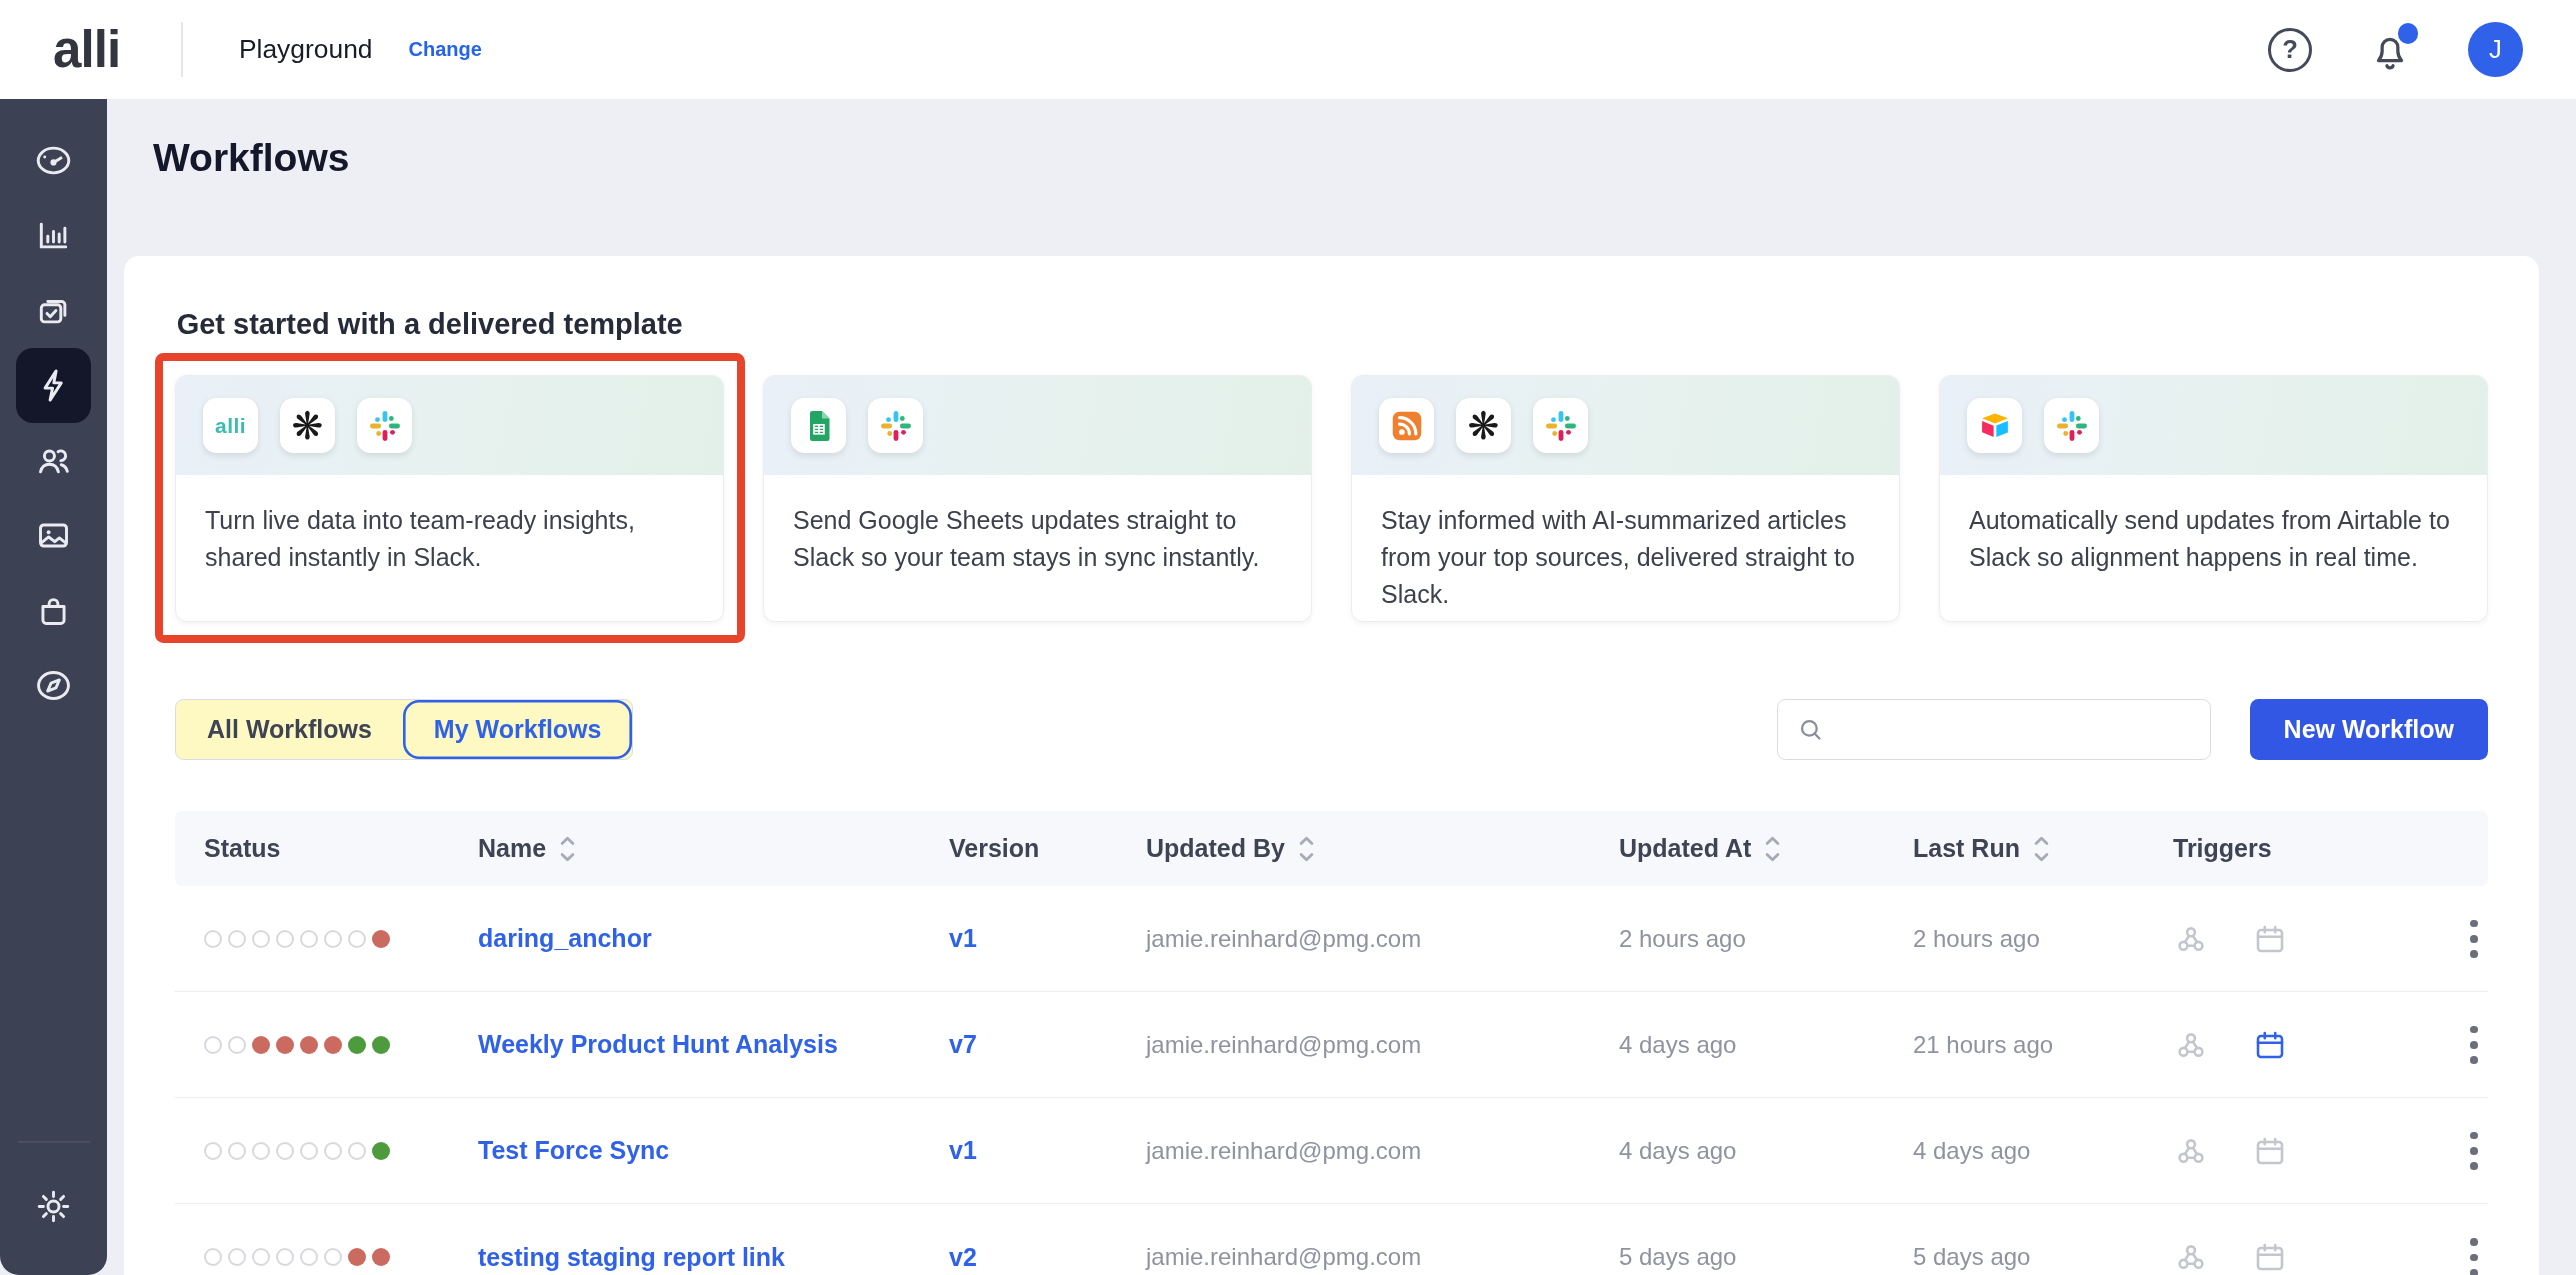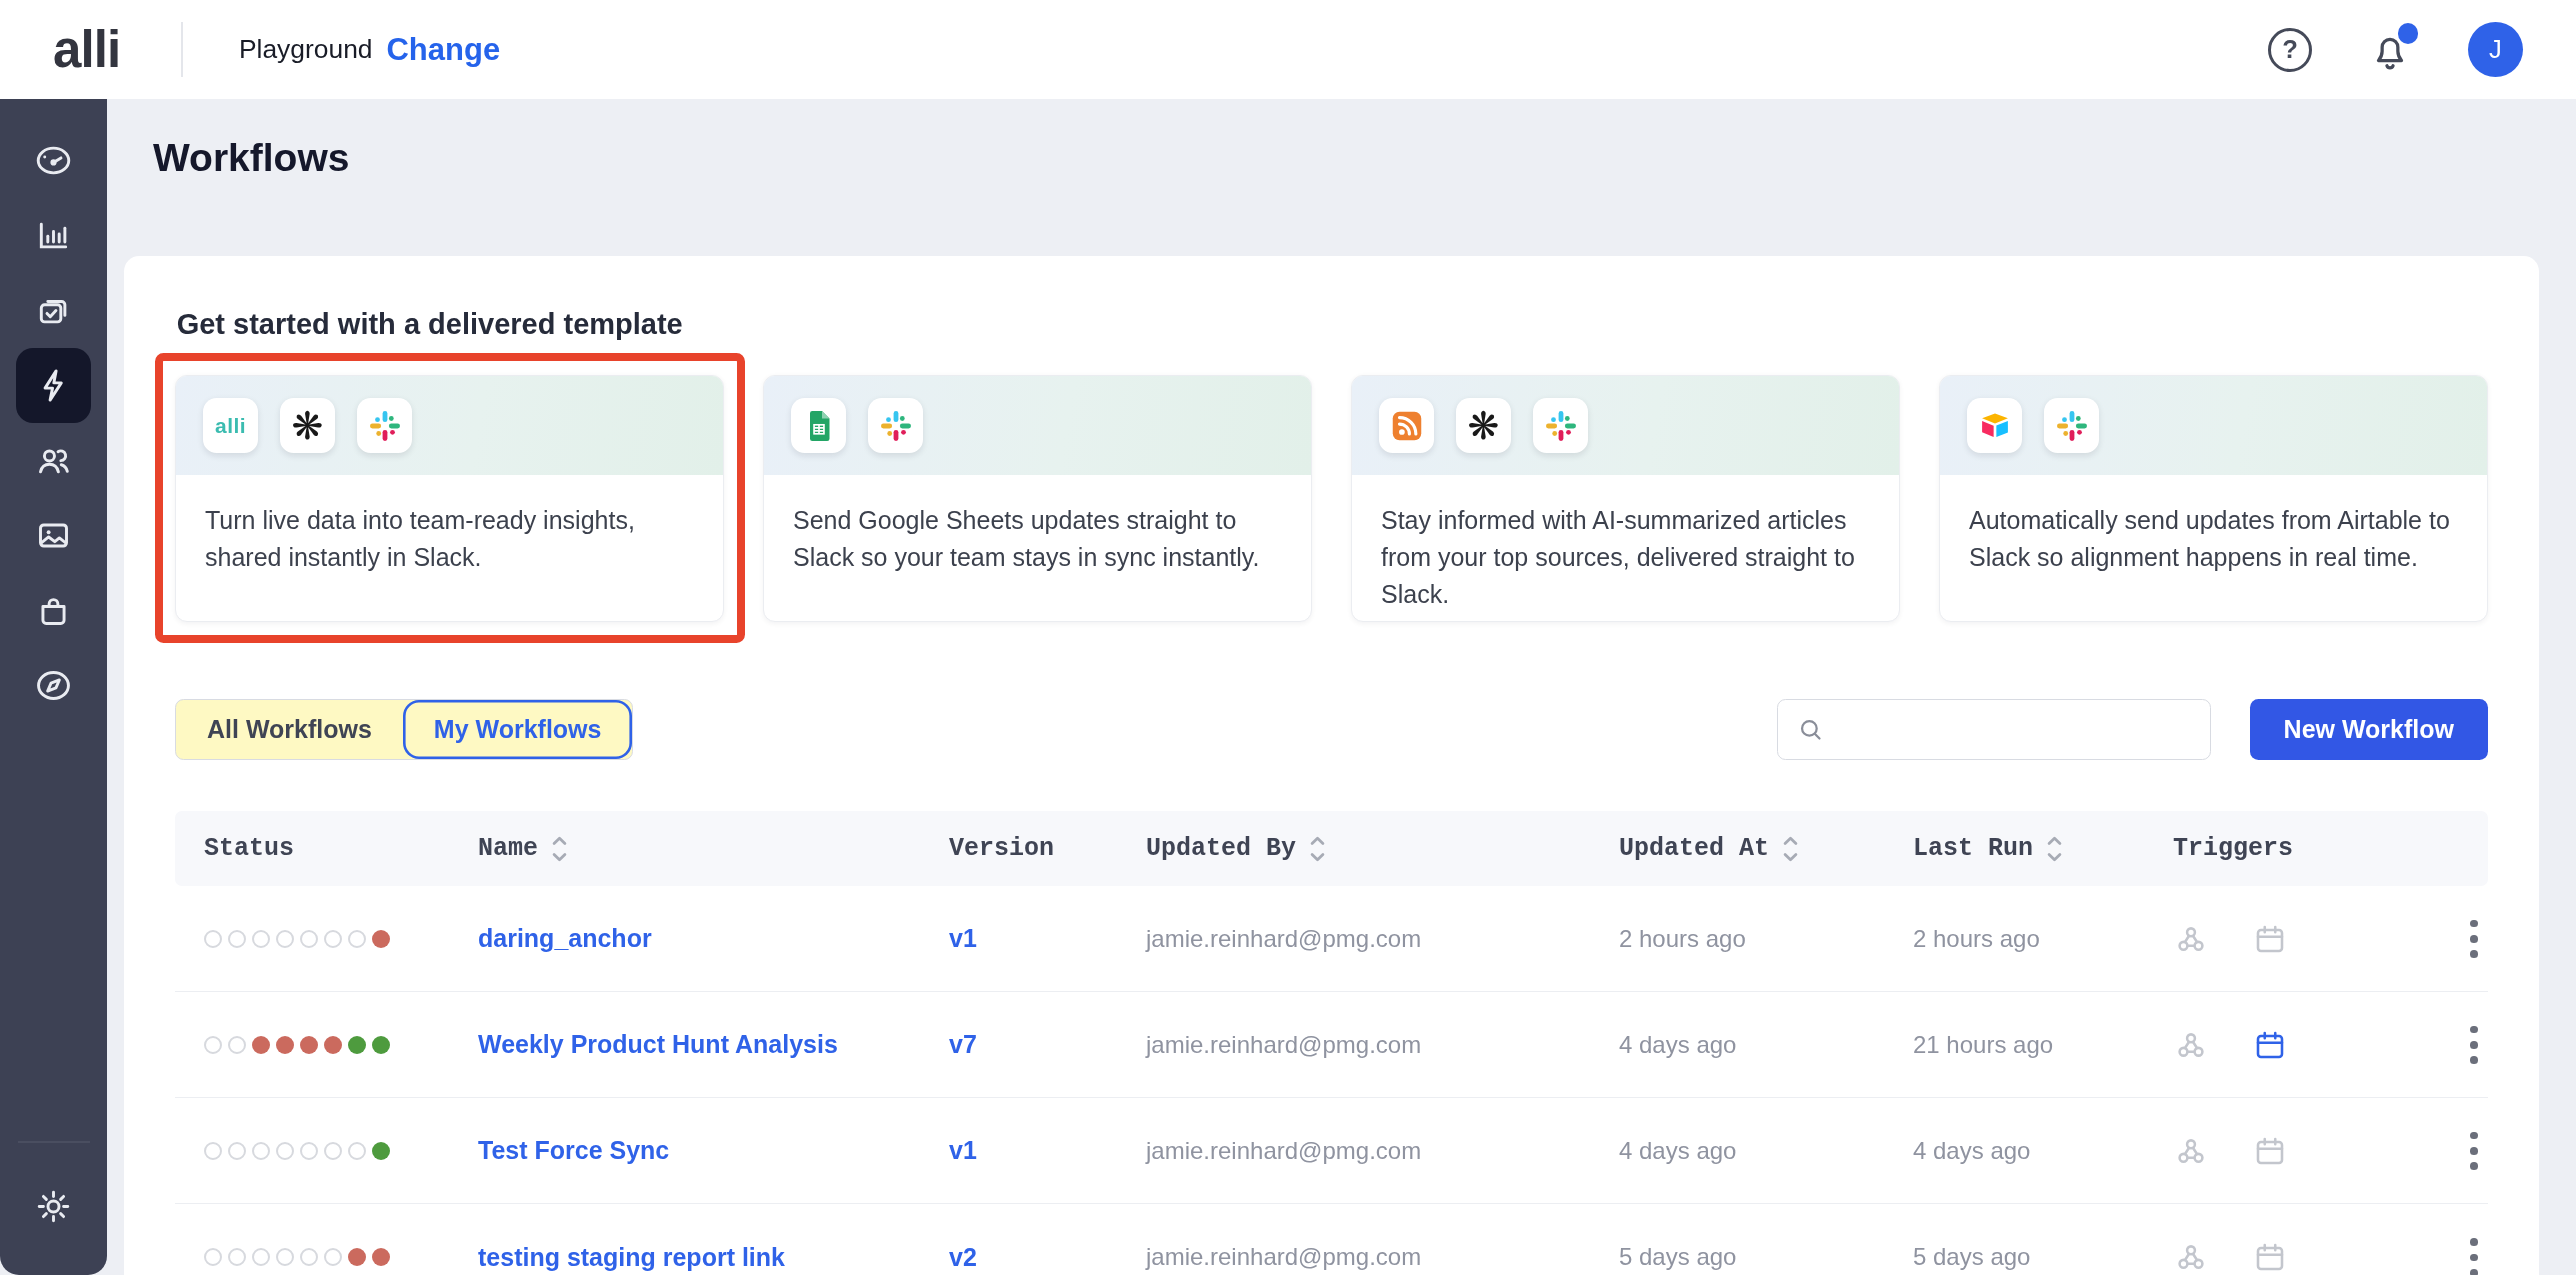--- a/index.html
+++ b/index.html
@@ -5,21 +5,21 @@
   * { box-sizing: border-box; margin: 0; padding: 0; }
   html,body { width:2576px; height:1275px; overflow:hidden; background:#edeff4;
     font-family:"Liberation Sans","DejaVu Sans",sans-serif; }
 
   
   .topbar { position:absolute; top:0; left:0; width:2576px; height:99px; background:#fff;
     display:flex; align-items:center; z-index:30; }
   .logo { margin-left:53px; font-size:51px; font-weight:700; color:#33353f; letter-spacing:-0.9px; }
   .topbar-divider { width:1.7px; height:55px; background:#e4e6eb; margin-left:61px; }
   .workspace { margin-left:56px; font-size:26.4px; color:#191c27; }
-  .change-link { margin-left:14px; font-size:31px; font-weight:600; color:#2563eb; cursor:pointer; }
+  .change-link { margin-left:36px; font-size:20px; font-weight:600; color:#2563eb; cursor:pointer; }
   .topbar-right { margin-left:auto; margin-right:53px; display:flex; align-items:center; gap:55px; }
   .help-btn { width:44px; height:44px; border:3px solid #454a59; border-radius:50%;
     display:flex; align-items:center; justify-content:center; font-size:25.6px; font-weight:700; color:#454a59; }
   .bell-wrap { position:relative; width:46px; height:46px; }
   .bell-wrap svg { width:46px; height:46px; }
   .bell-dot { position:absolute; top:-3.4px; right:-5.1px; width:20.5px; height:20.5px; border-radius:50%; background:#2f62e8; }
   .avatar { width:55px; height:55px; border-radius:50%; background:#2f62e8; color:#fff;
     display:flex; align-items:center; justify-content:center; font-size:25.6px; font-weight:500; }
 
   
@@ -64,21 +64,21 @@
     display:flex; align-items:center; padding-left:19px; gap:13.6px; }
   .search-box svg { width:27px; height:27px; }
   .search-input { border:none; outline:none; flex:1; height:51px; font-size:24px; color:#3f4454; background:transparent; }
   .btn-primary { height:61px; padding:0 34px; background:#3257e5; border:none; border-radius:8.5px;
     color:#fff; font-size:25px; font-weight:600; cursor:pointer; font-family:inherit; }
 
   
   .table { width:2313px; }
   .trow { display:grid; grid-template-columns:274px 471px 197px 473px 294px 260px 287px 1fr;
     align-items:center; padding-left:29px; }
-  .thead { height:75px; background:#f7f8fb; border-radius:6.8px;font-family:Liberation Mono, monospace; }
+  .thead { height:75px; background:#f7f8fb; border-radius:6.8px; }
   .th { display:flex; align-items:center; gap:12px; font-size:25px; font-weight:600; color:#3f4454; }
   .sort svg { width:19px; height:34px; display:block; }
   .tr { height:106px; border-bottom:0.9px solid #eceef2; }
   .tr:last-child { border-bottom:none; }
   .dots { display:flex; gap:6px; align-items:center; }
   .dot { width:18px; height:18px; border-radius:50%; }
   .dot.e { border:2.1px solid #d7d9de; background:#fff; }
   .dot.r { background:#cb6a5e; }
   .dot.g { background:#4e9b3e; }
   .name-link, .version-link { font-size:25px; font-weight:600; color:#2f62e8; cursor:pointer; text-decoration:none; }

